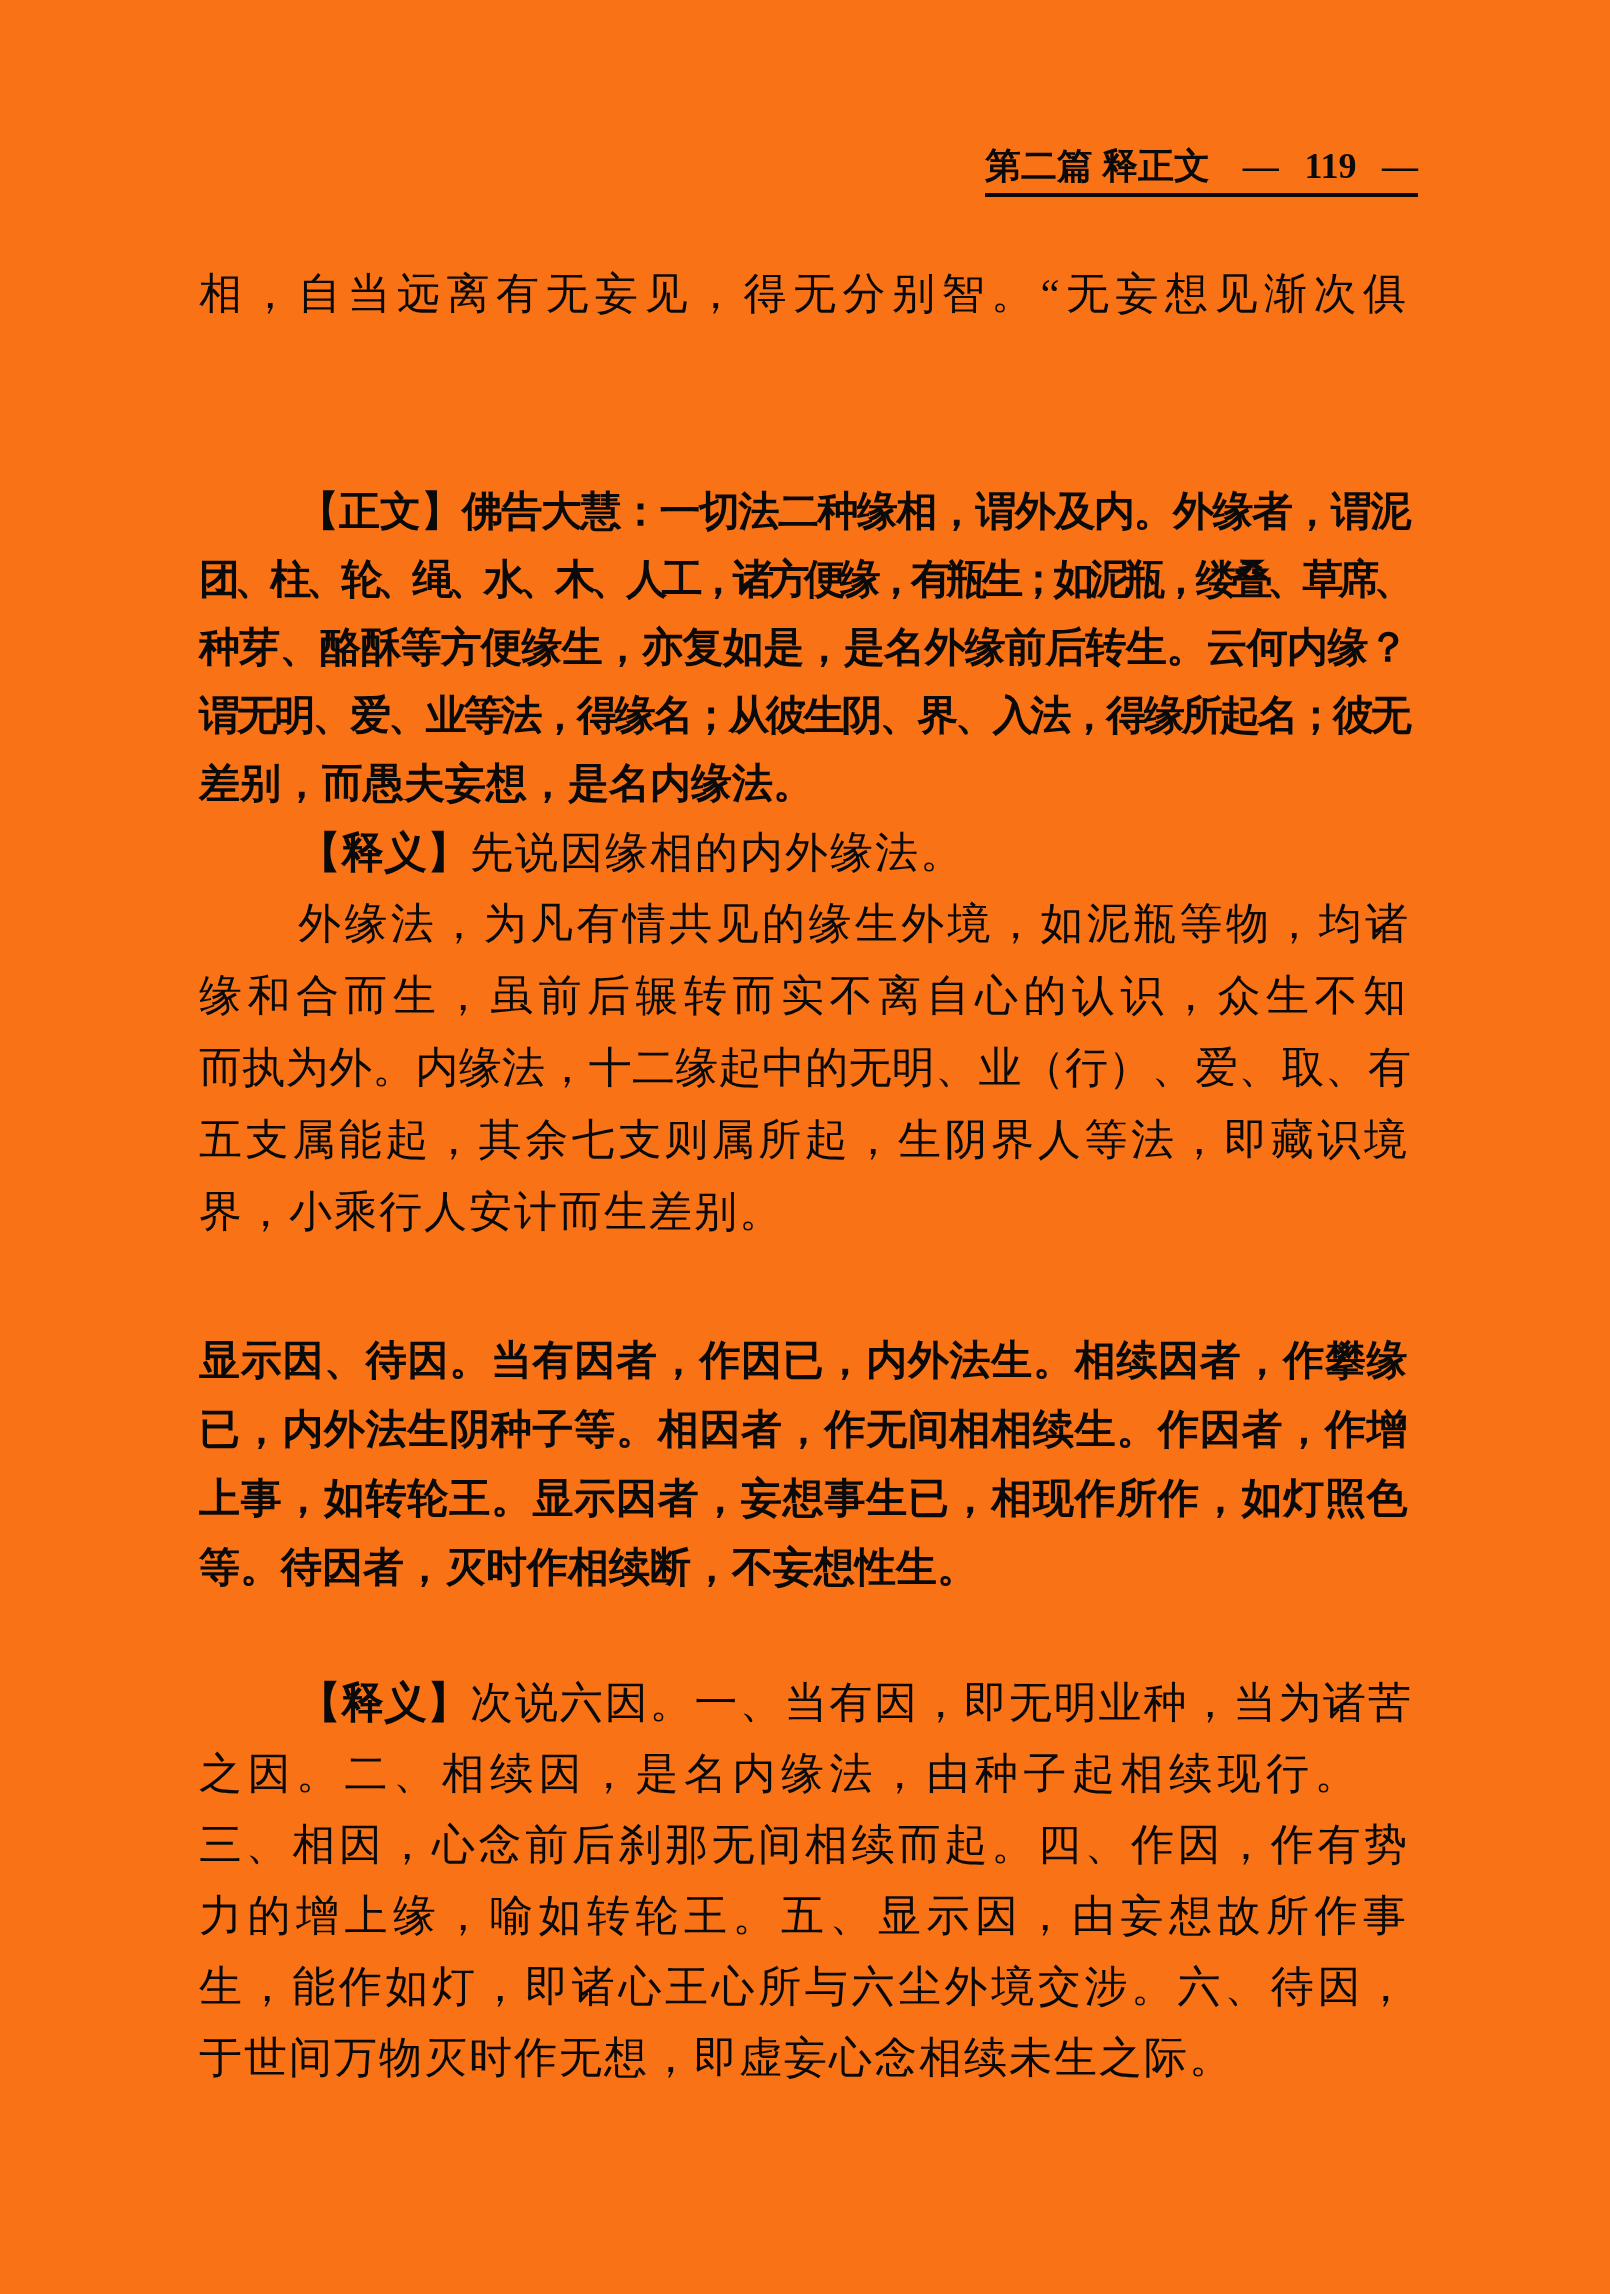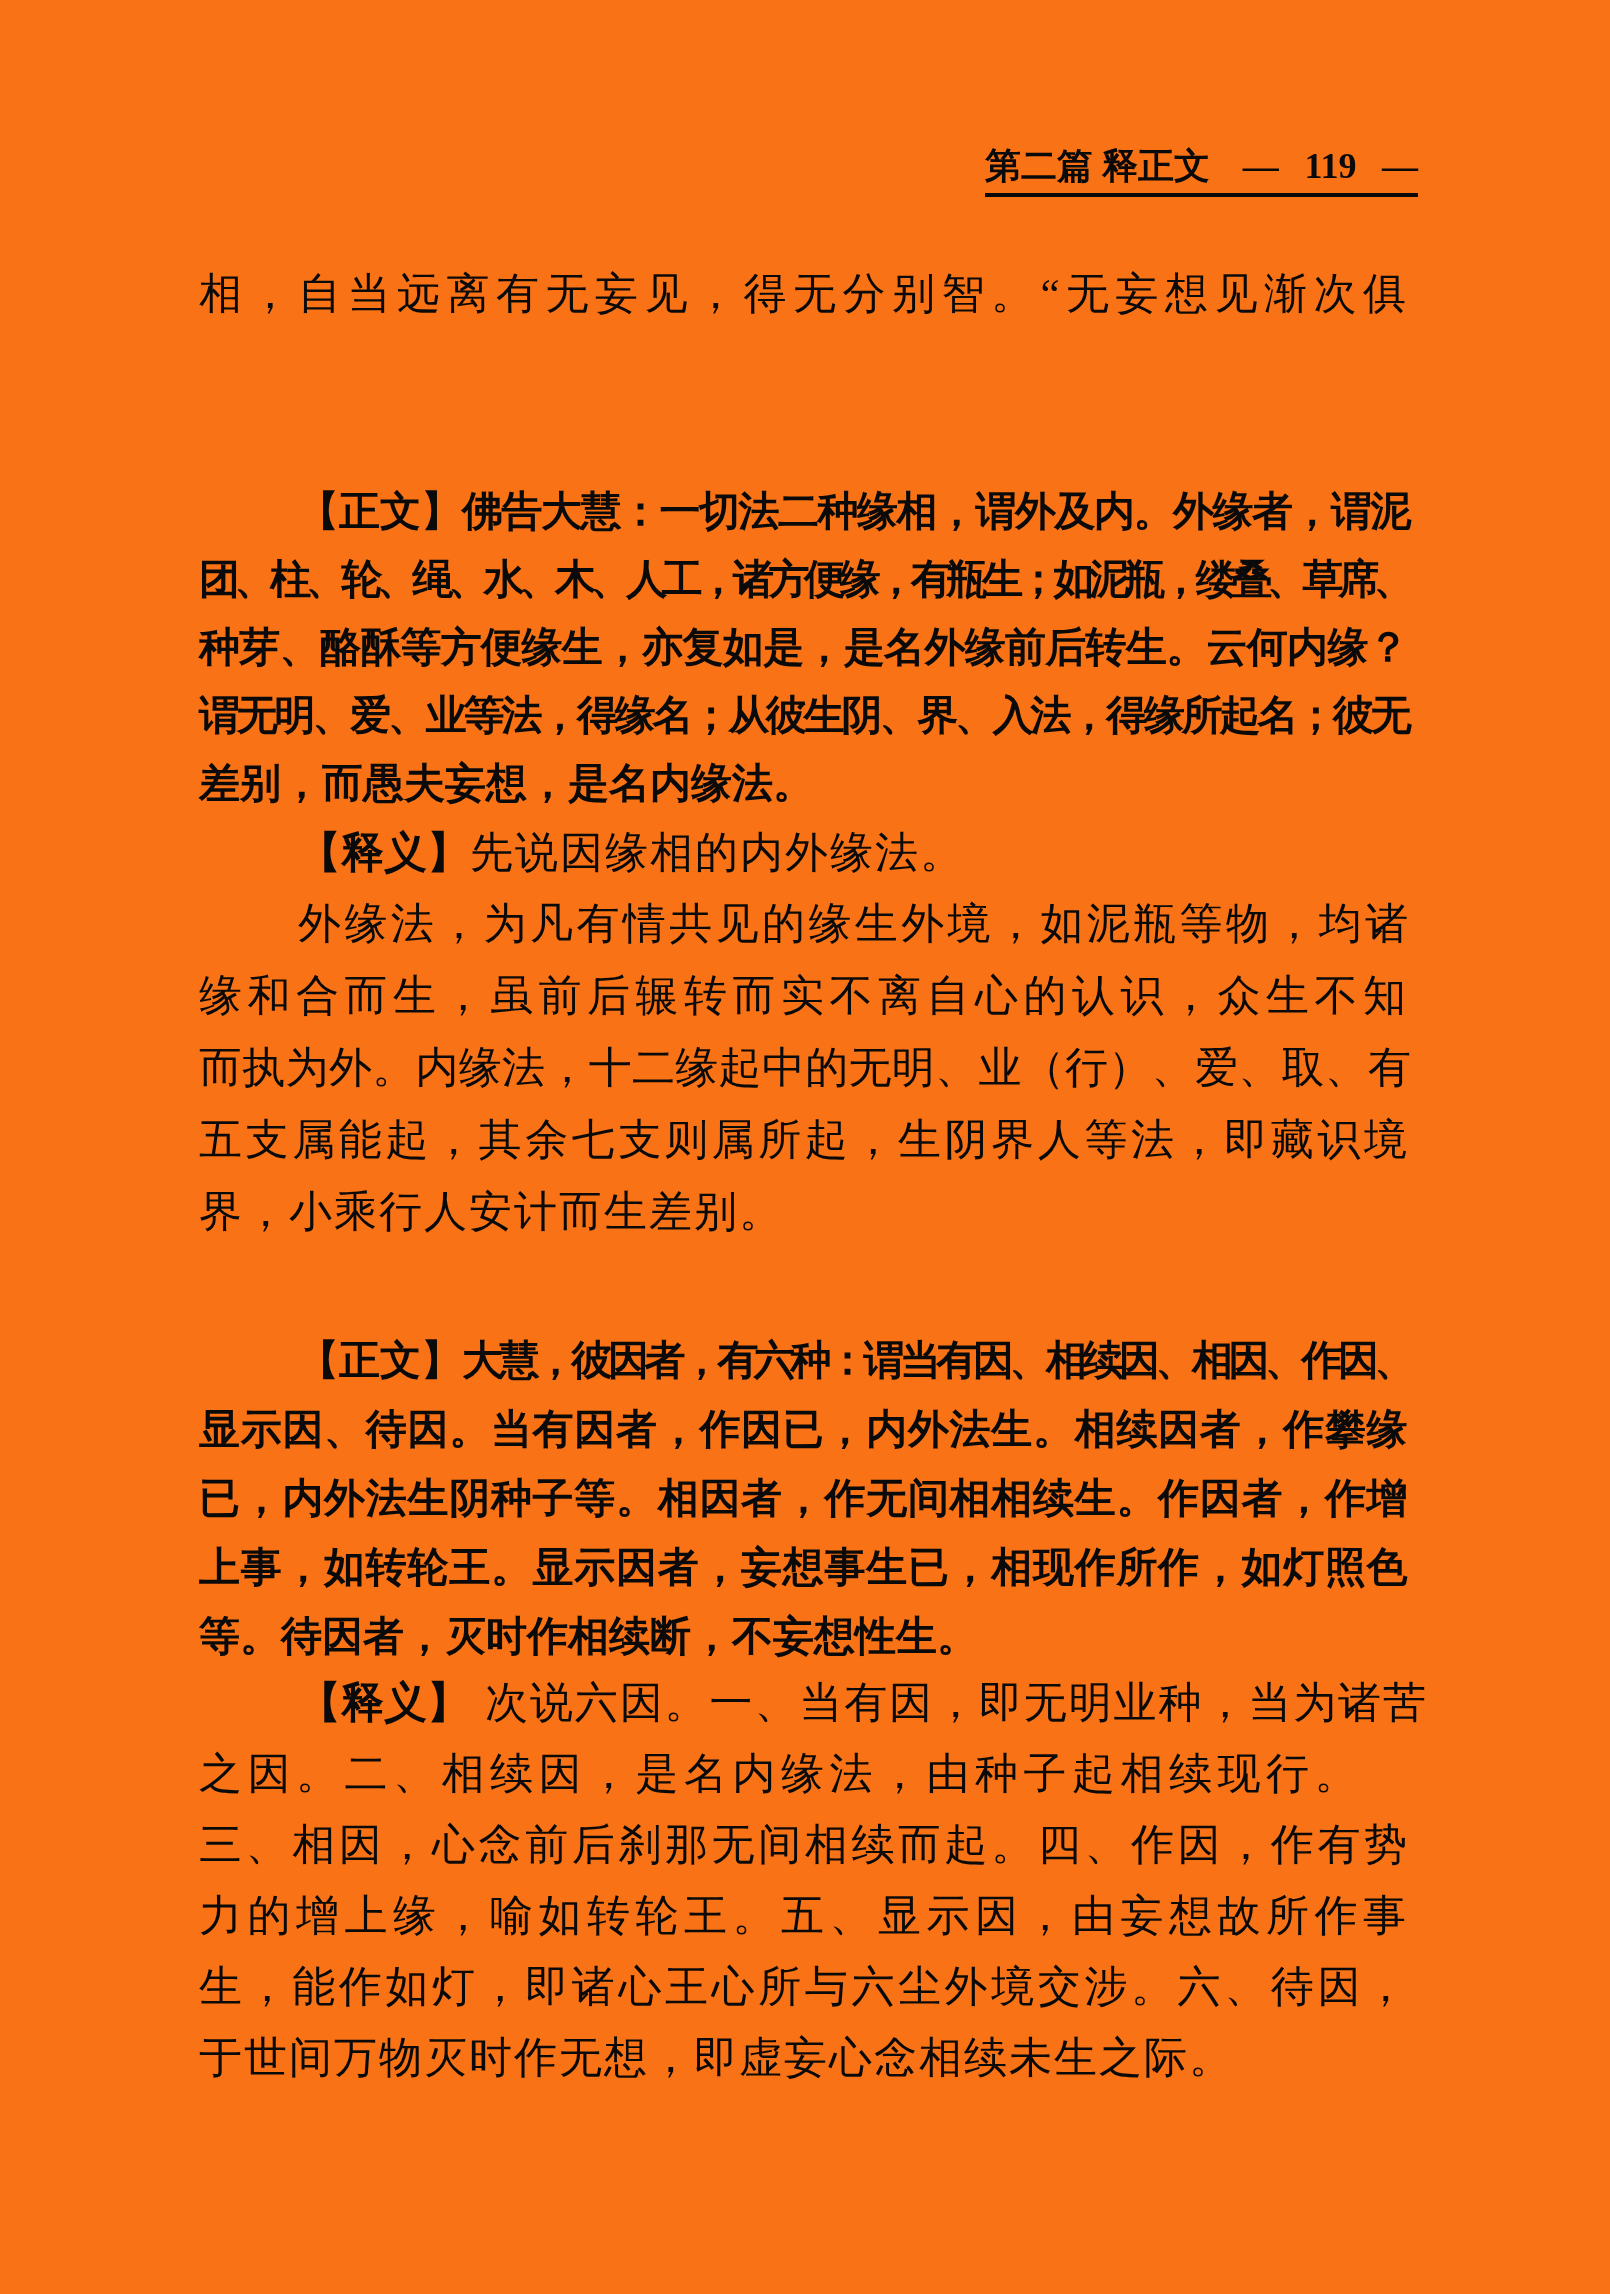--- a/index.html
+++ b/index.html
@@ -112,28 +112,27 @@
       </section>
     <section class="para song" id="p-sy1">
         <div class="line indent"><span class="lbl">【释义】</span><span class="txt">先说因缘相的内外缘法。</span></div>
         <div class="line indent"><span class="txt" style="letter-spacing: 3.4px; margin-top: 12px;">外缘法，为凡有情共见的缘生外境，如泥瓶等物，均诸</span></div>
         <div class="line"><span class="txt" style="letter-spacing: 5.5px;">缘和合而生，虽前后辗转而实不离自心的认识，众生不知</span></div>
         <div class="line"><span class="txt" style="letter-spacing: 0.3px;">而执为外。内缘法，十二缘起中的无明、业（行）、爱、取、有</span></div>
         <div class="line"><span class="txt" style="letter-spacing: 3.6px;">五支属能起，其余七支则属所起，生阴界人等法，即藏识境</span></div>
         <div class="line"><span class="txt">界，小乘行人安计而生差别。</span></div>
       </section>
     <section class="para hei" id="p-zw2">
-        <div class="line indent"><span class="lbl">【正文】</span><span class="txt" style="letter-spacing: -4.5px;">大慧，彼因者，有六种：谓当有因、相续因、相因、作因、</span></div>
         <div class="line"><span class="txt" style="letter-spacing: 0.7px;">显示因、待因。当有因者，作因已，内外法生。相续因者，作攀缘</span></div>
         <div class="line"><span class="txt" style="letter-spacing: 0.7px;">已，内外法生阴种子等。相因者，作无间相相续生。作因者，作增</span></div>
         <div class="line"><span class="txt" style="letter-spacing: 0.7px;">上事，如转轮王。显示因者，妄想事生已，相现作所作，如灯照色</span></div>
         <div class="line"><span class="txt">等。待因者，灭时作相续断，不妄想性生。</span></div>
       </section>
     <section class="para song" id="p-sy2">
-        <div class="line indent"><span class="lbl">【释义】</span><span class="txt" style="letter-spacing: 1.9px; margin-left: 15px;">次说六因。一、当有因，即无明业种，当为诸苦</span></div>
+        <div class="line indent"><span class="lbl">【释义】</span><span class="txt" style="letter-spacing: 1.9px;">次说六因。一、当有因，即无明业种，当为诸苦</span></div>
         <div class="line"><span class="txt" style="letter-spacing: 5.5px;">之因。二、相续因，是名内缘法，由种子起相续现行。</span></div>
         <div class="line"><span class="txt" style="letter-spacing: 3.6px; font-family: Liberation Serif, serif;">三、相因，心念前后刹那无间相续而起。四、作因，作有势</span></div>
         <div class="line"><span class="txt" style="letter-spacing: 5.5px;">力的增上缘，喻如转轮王。五、显示因，由妄想故所作事</span></div>
         <div class="line"><span class="txt" style="letter-spacing: 3.6px;">生，能作如灯，即诸心王心所与六尘外境交涉。六、待因，</span></div>
         <div class="line"><span class="txt">于世间万物灭时作无想，即虚妄心念相续未生之际。</span></div>
       </section>
   </main>
 
 </div>
 

